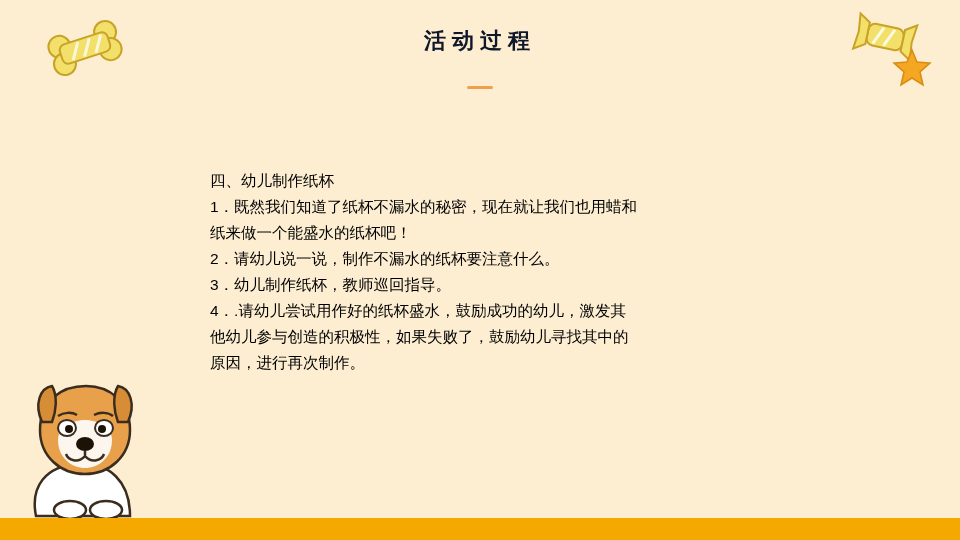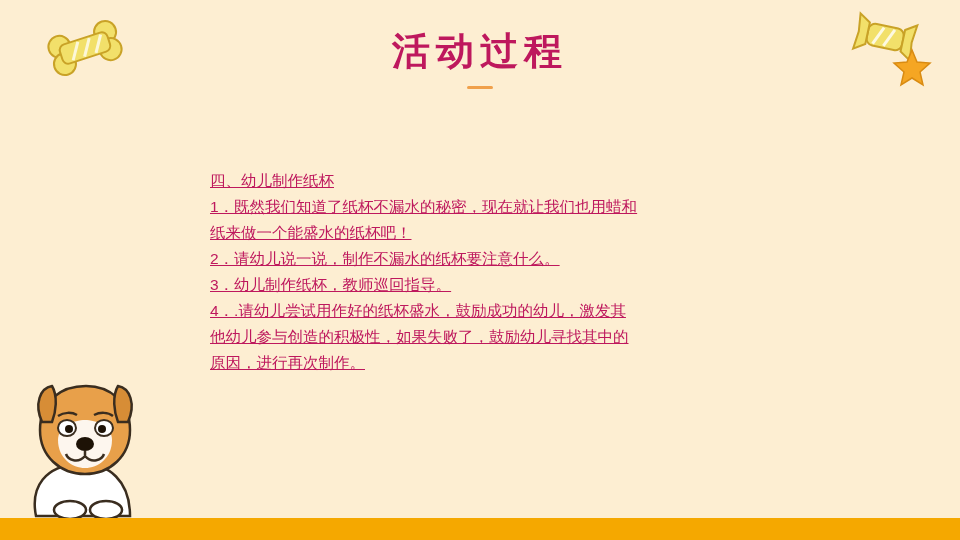--- a/index.html
+++ b/index.html
@@ -19,23 +19,23 @@
     background: #fdeed2;
     overflow: hidden;
   }
   
   .title {
     position: absolute;
     top: 26px;
     left: 0;
     width: 960px;
     text-align: center;
-    font-size: 38px;
+    font-size: 22px;
     letter-spacing: 6px;
-    color: #be185d;
+    color: #0f172a;
     font-weight: bold;
     font-family: "Liberation Sans", sans-serif;
   }
   .title-underline {
     position: absolute;
     top: 86px;
     left: 50%;
     transform: translateX(-50%);
     width: 26px;
     height: 3px;
@@ -43,24 +43,23 @@
     border-radius: 2px;
   }
   
   .body-text {
     position: absolute;
     top: 168px;
     left: 210px;
     width: 540px;
     font-size: 15.5px;
     line-height: 26px;
-    color: #be185d;
+    color: #000000;
     font-family: "Liberation Sans", sans-serif;
     white-space: pre-wrap;
-    text-decoration: underline;
   }
   
   .bottom-bar {
     position: absolute;
     left: 0;
     bottom: 0;
     width: 960px;
     height: 22px;
     background: #f5a800;
   }

